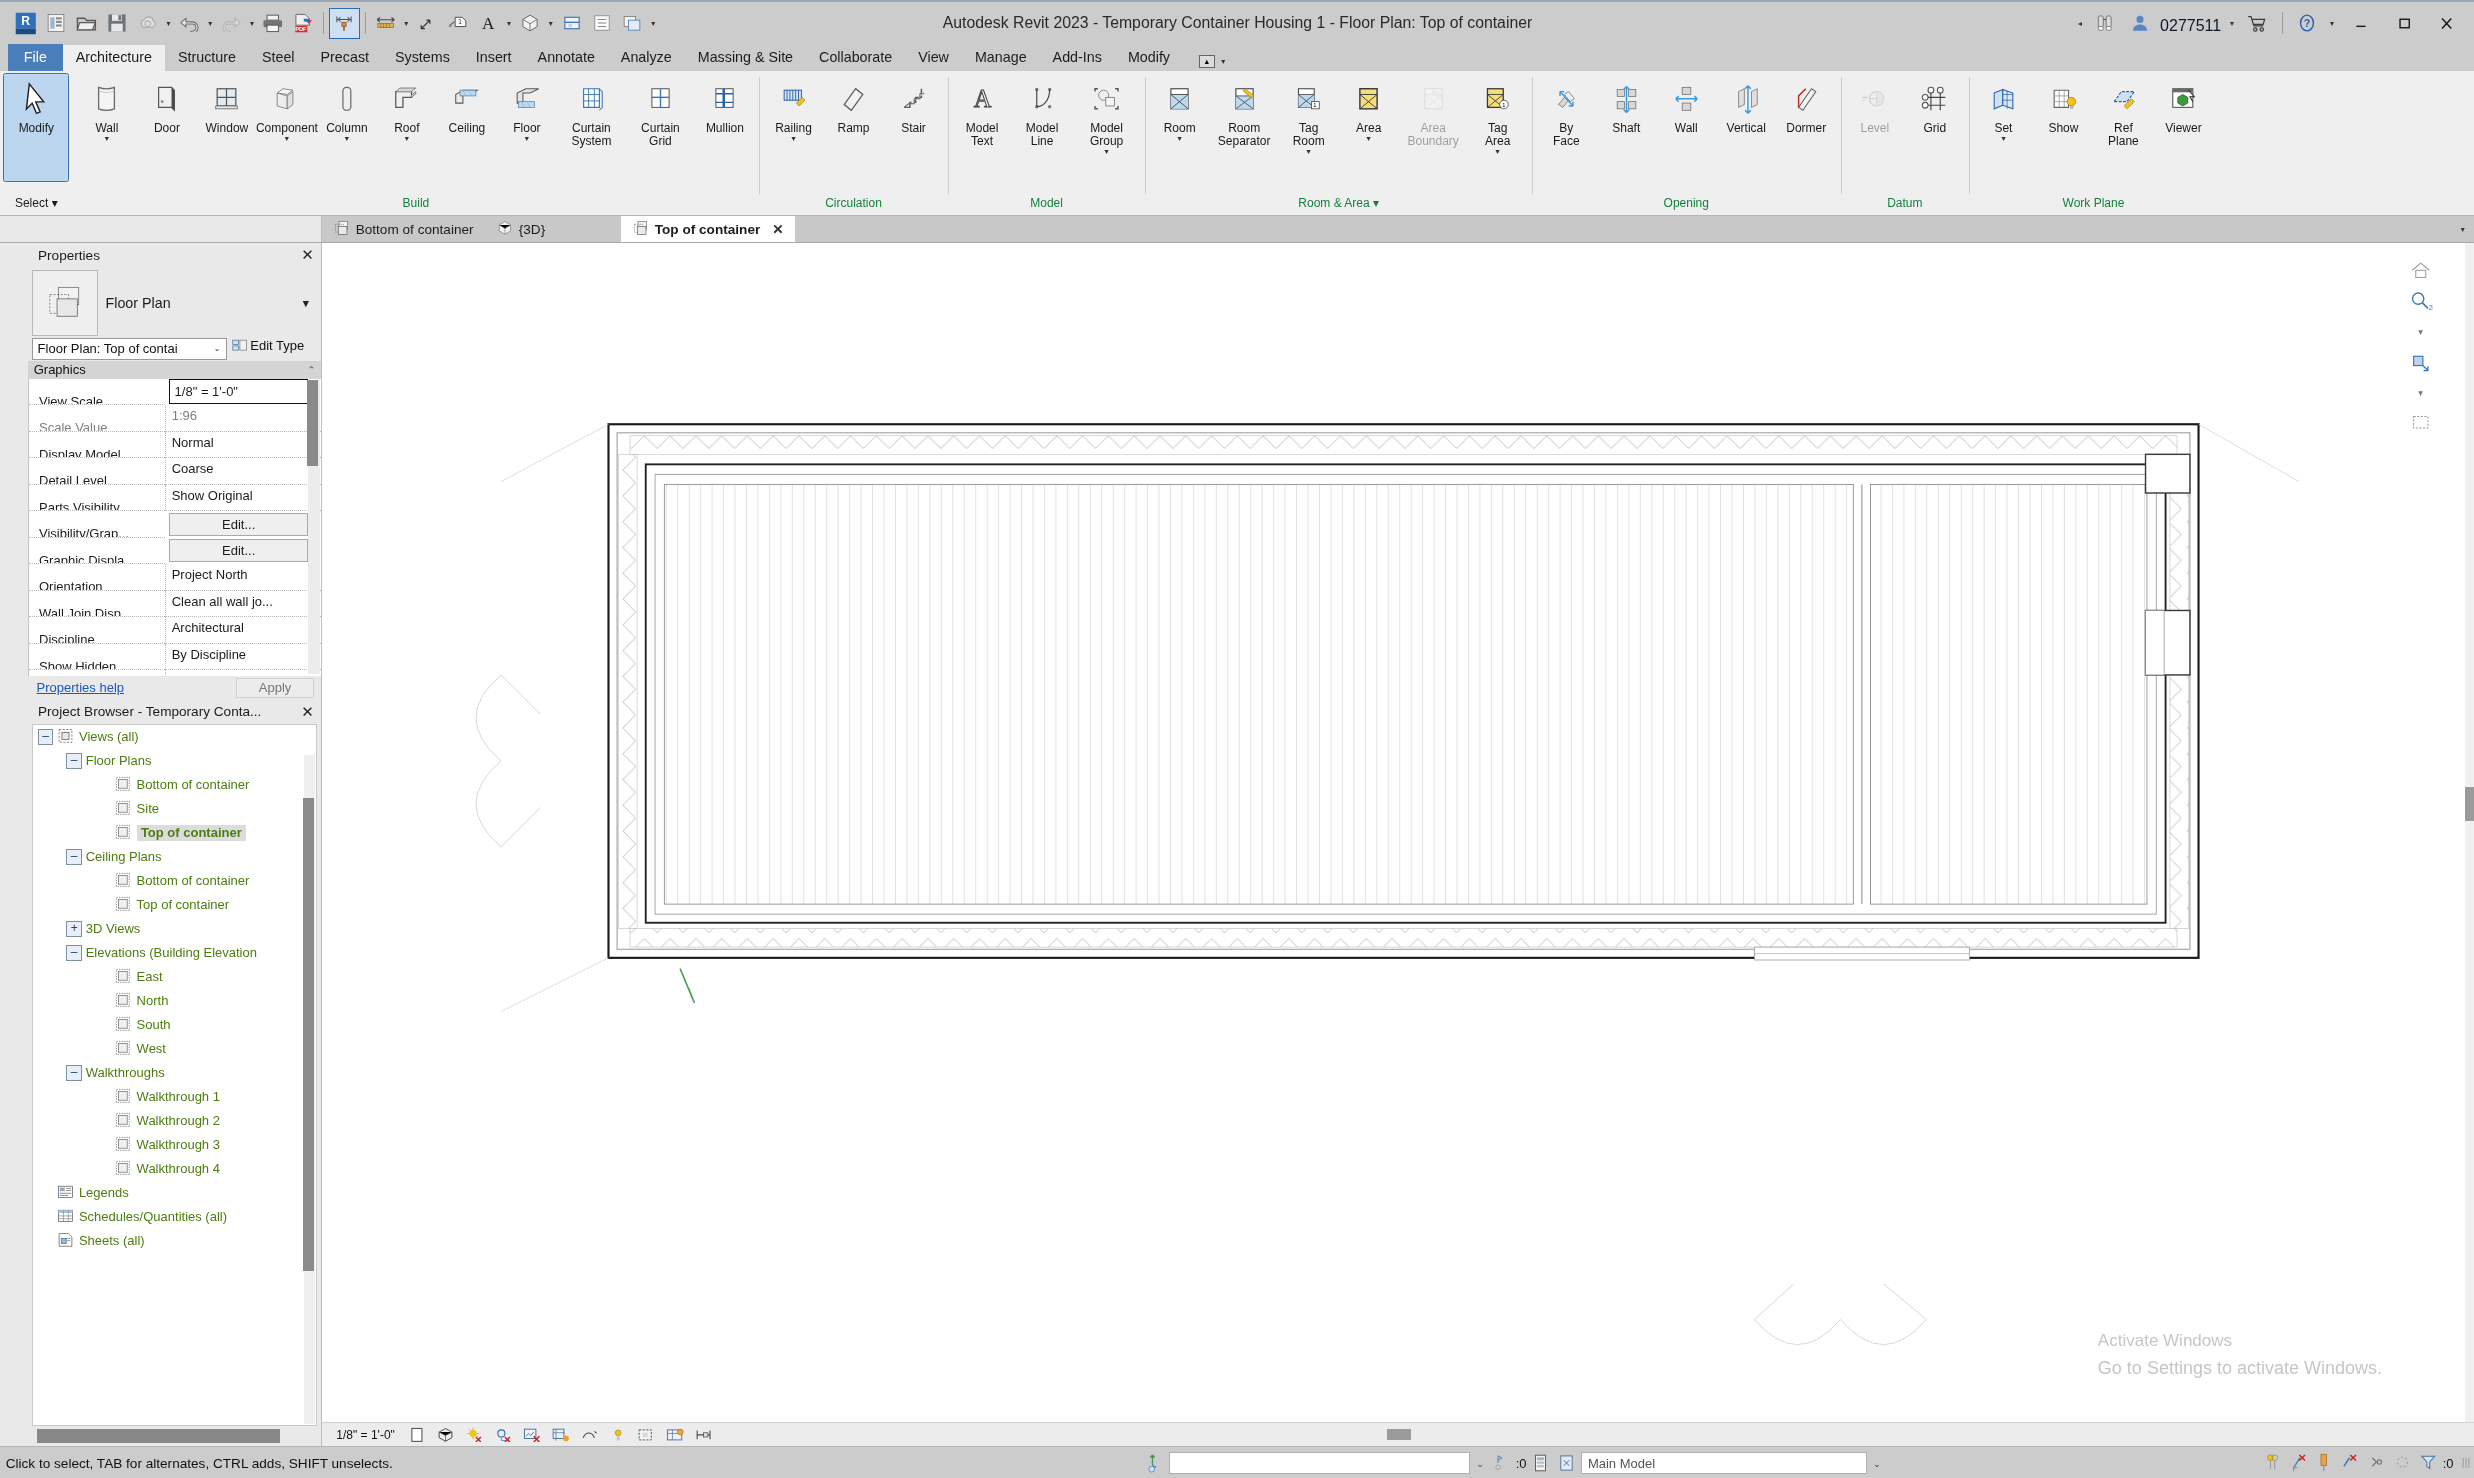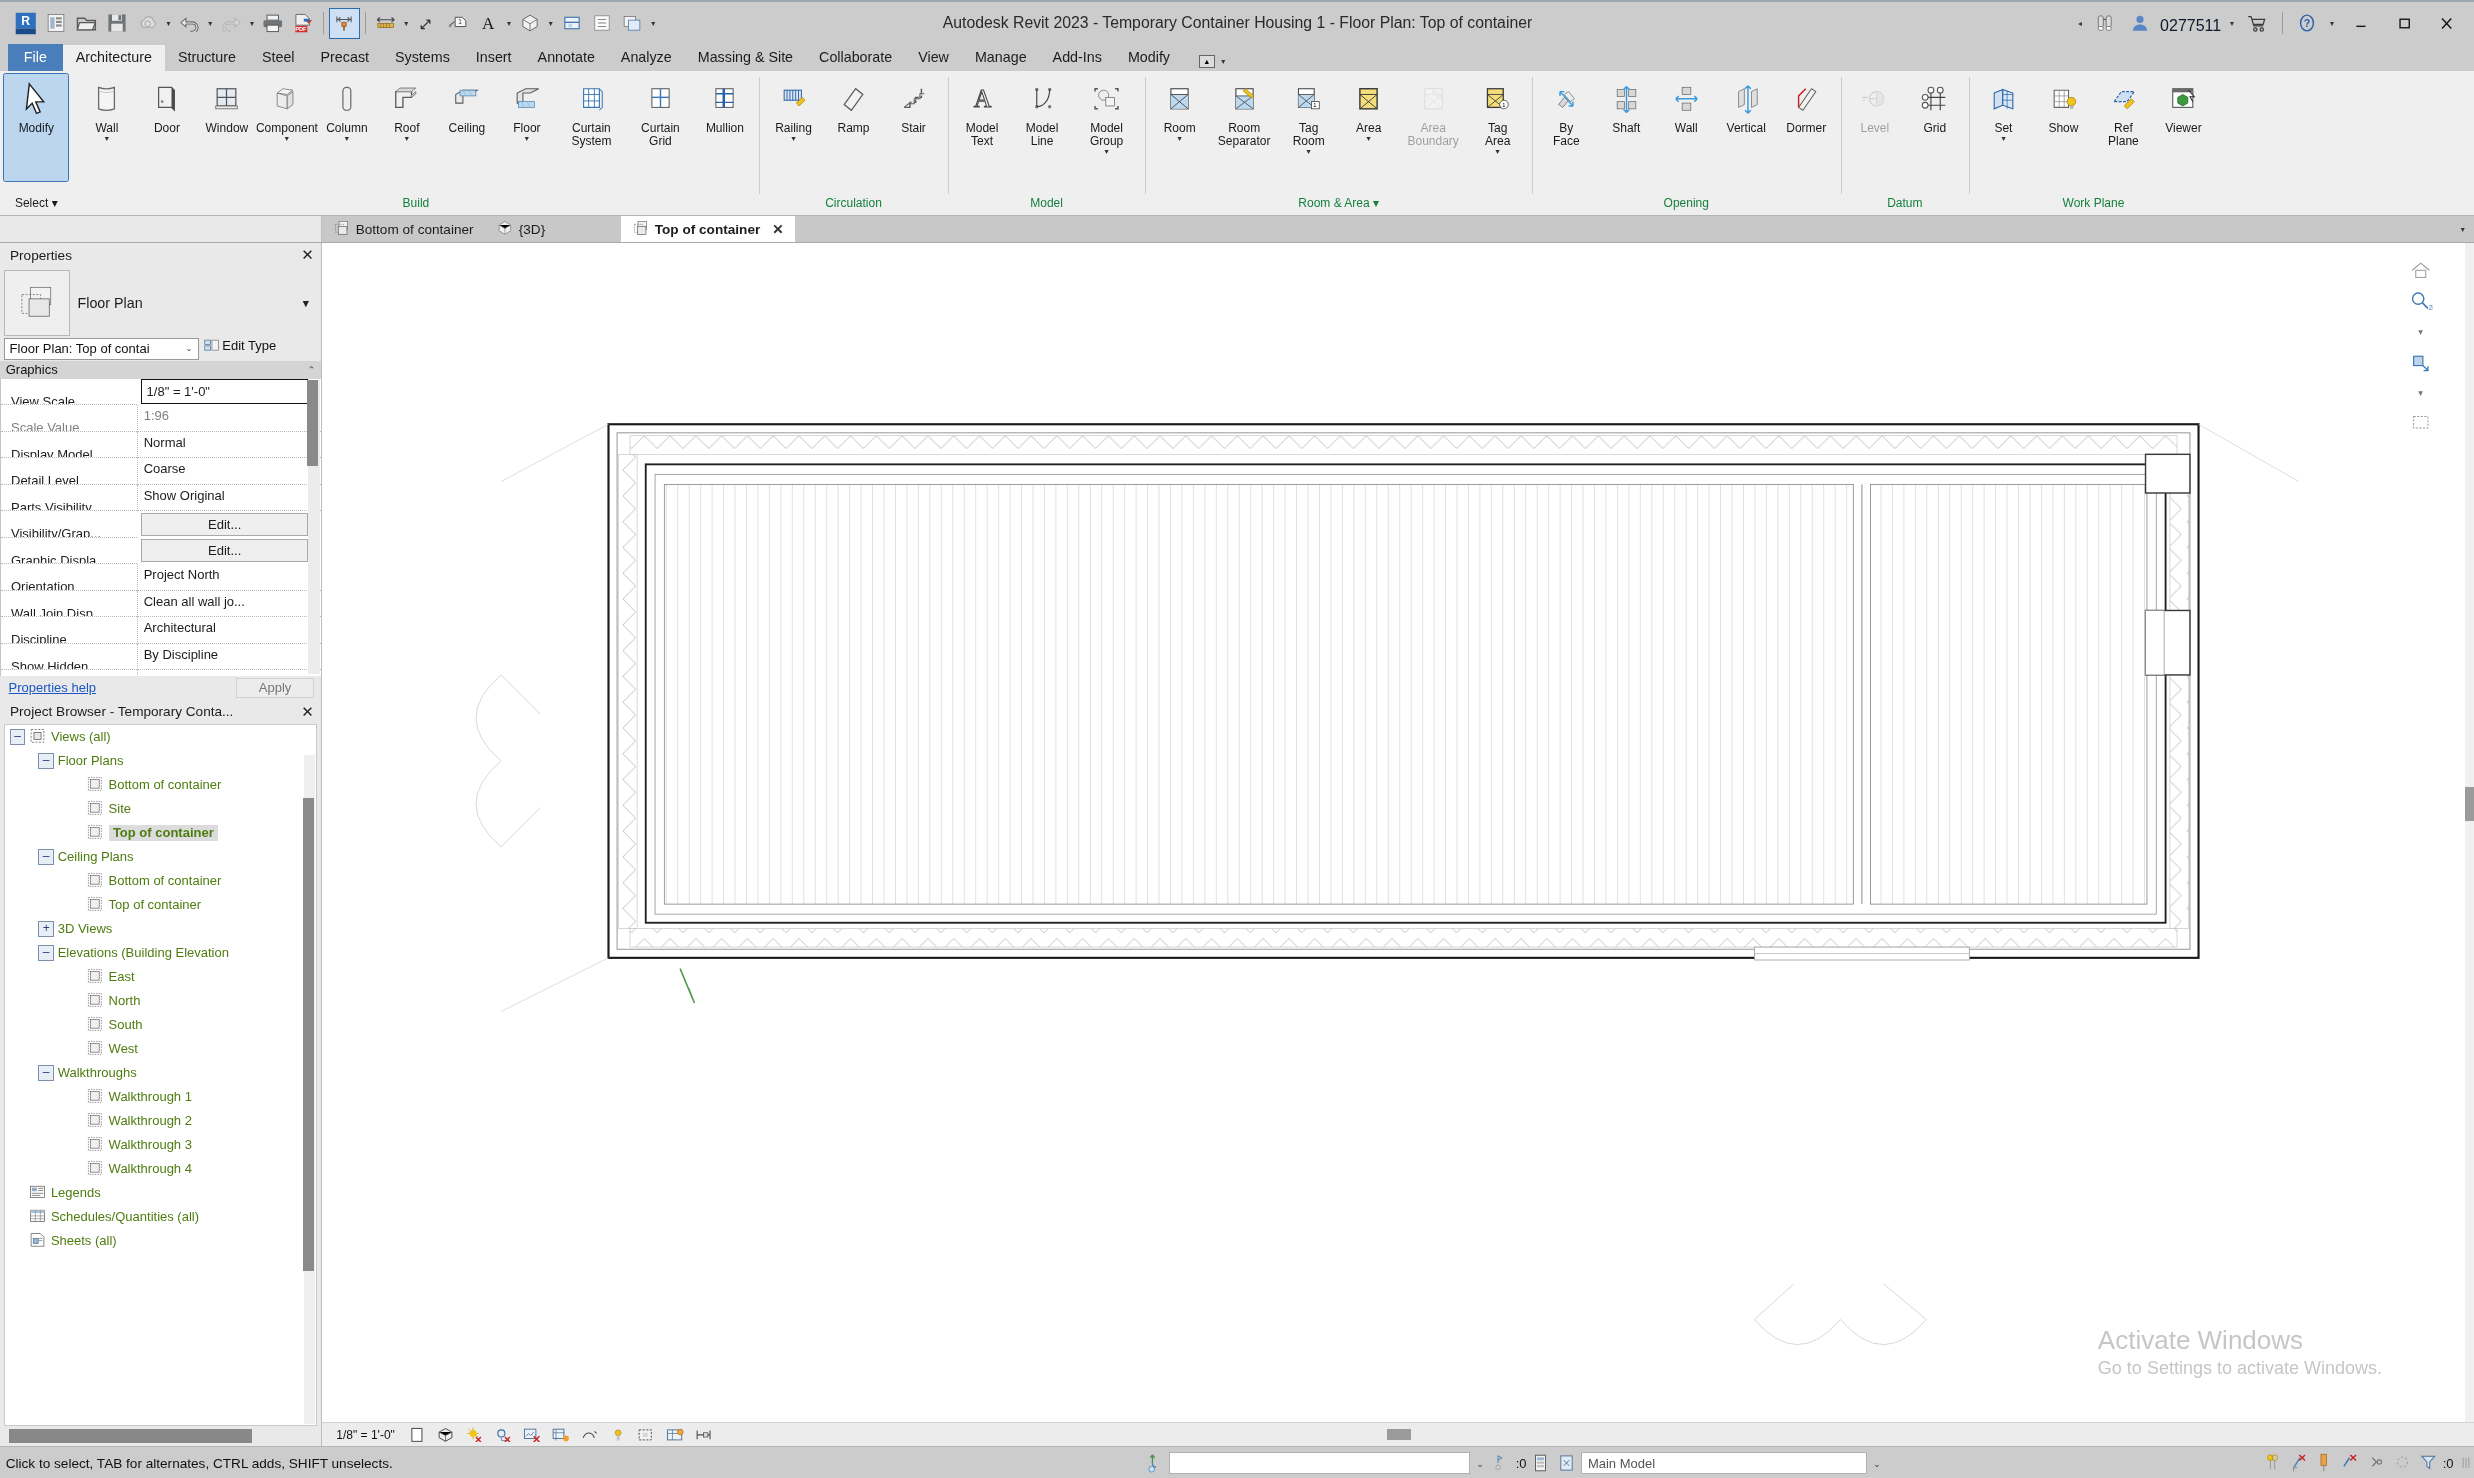--- a/index.html
+++ b/index.html
@@ -88,21 +88,21 @@
   }
   .vtab.active { background:#ffffff; font-weight:bold; }
   .vtab .x { font-size:13.6px; margin-left:5.7px; color:#333; }
   .vtab-right { margin-left:auto; display:flex; align-items:center; padding-right:7.2px; }
 
   
   .main { flex: 1 1 auto; display:flex; min-height:0; background:#e9e9e9; }
 
   
   .leftdock { width: 322px; display:flex; flex-direction:column; background:#e9e9e9;
-              border-right:0.7px solid #bdbdbd; }
+              border-right:0.7px solid #bdbdbd;padding-left:28px; }
 
   .pal-header {
     height: 24px; display:flex; align-items:center; justify-content:space-between;
     padding: 0 7.2px 0 10px; font-size:13.6px; color:#1c1c1c; background:#e9e9e9;
   }
   .pal-x { font-size:15px; cursor:pointer; color:#222; }
 
   .prop-type {
     margin: 1.4px 4.3px 0 4.3px; height: 69px; background:#e9e9e9;
     display:flex; align-items:center; gap: 7.2px;
@@ -177,21 +177,21 @@
   .hscroll { height:14.3px; background:#888888; width: 243px; }
 
   
   .canvaswrap { flex:1 1 auto; position:relative; background:#ffffff; min-width:0;
                 display:flex; flex-direction:column; }
   .canvas { flex:1 1 auto; position:relative; overflow:hidden; background:#ffffff; }
   .navcube { position:absolute; right:29px; top:13px; width:42px; }
   .navbtn { width:33px; height:29px; display:flex; align-items:center; justify-content:center;
             margin-bottom:1.4px; cursor:pointer; }
   .watermark { position:absolute; right:93px; bottom:42px; text-align:left; }
-  .wm1 { font-size:26px; color:#c6c6c6; line-height:31.5px;}
+  .wm1 { font-size:17px; color:#c6c6c6; line-height:31.5px;}
   .wm2 { font-size:18px; color:#c6c6c6; line-height:24px;}
   .vscroll-right { position:absolute; right:0; top:0; bottom:0; width:10px; background:#f0f0f0;}
   .vscroll-thumb { position:absolute; right:0; width:10px; background:#9b9b9b; }
 
   .canvas-foot { height:24px; background:#ececec; display:flex; align-items:center;
                  border-top:0.7px solid #d2d2d2; padding-left: 14.3px; gap:7.2px;}
   .scale-text { font-size:12px; color:#111; margin-right:4.3px; }
   .vfoot-icon { width:21.5px; height:18.6px; display:flex; align-items:center; justify-content:center; cursor:pointer;}
   .hthumb-center { position:absolute; left:50%; transform:translateX(-50%); width:24px; height:11.5px; background:#9b9b9b; }
 

